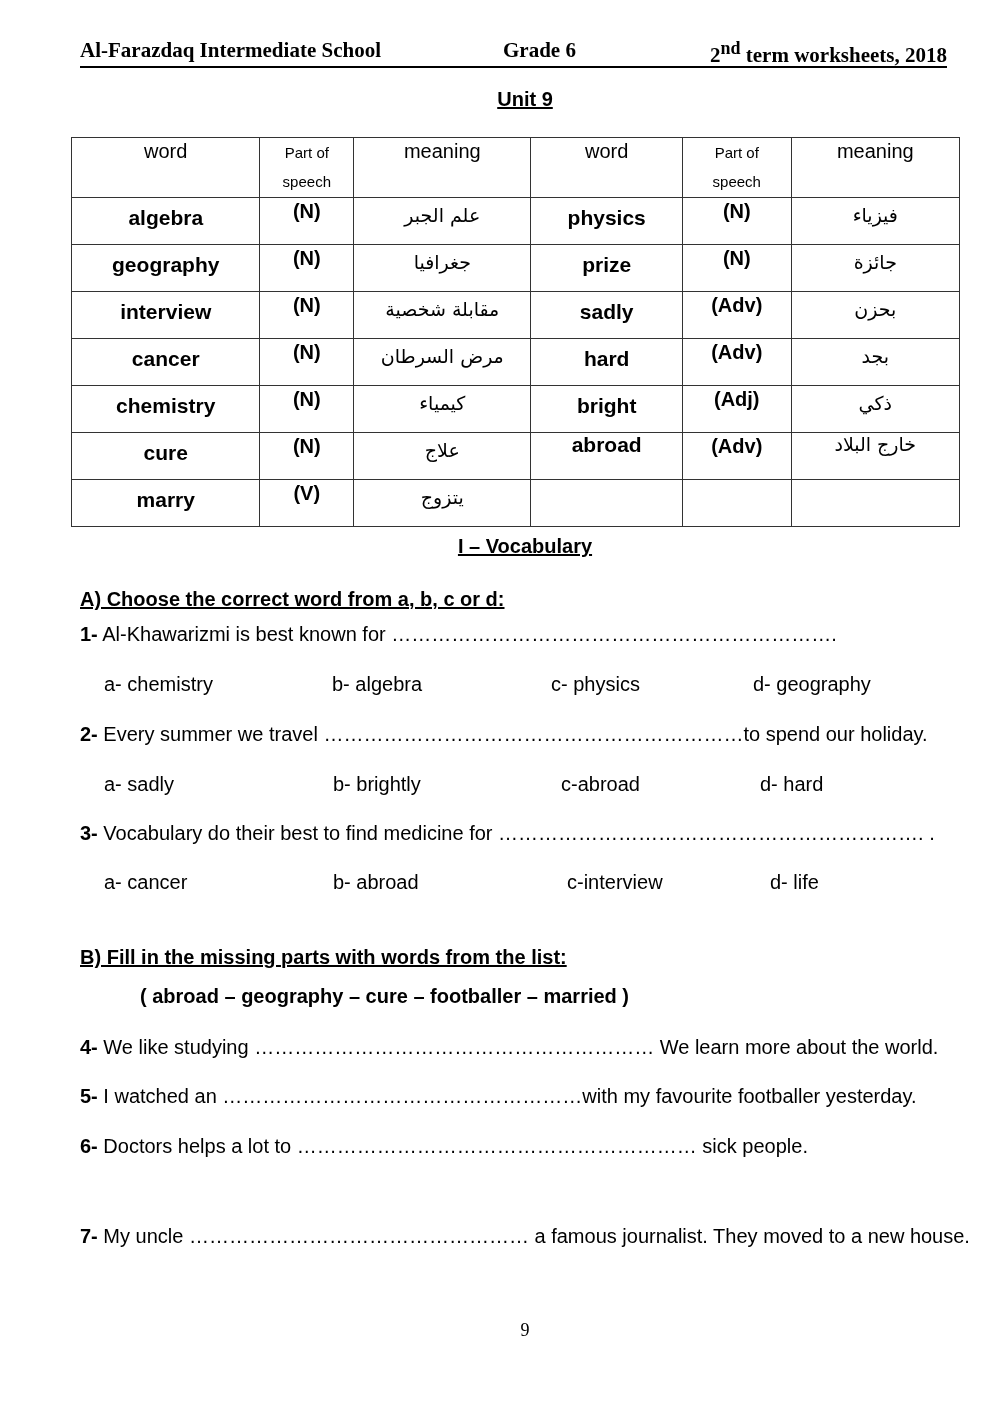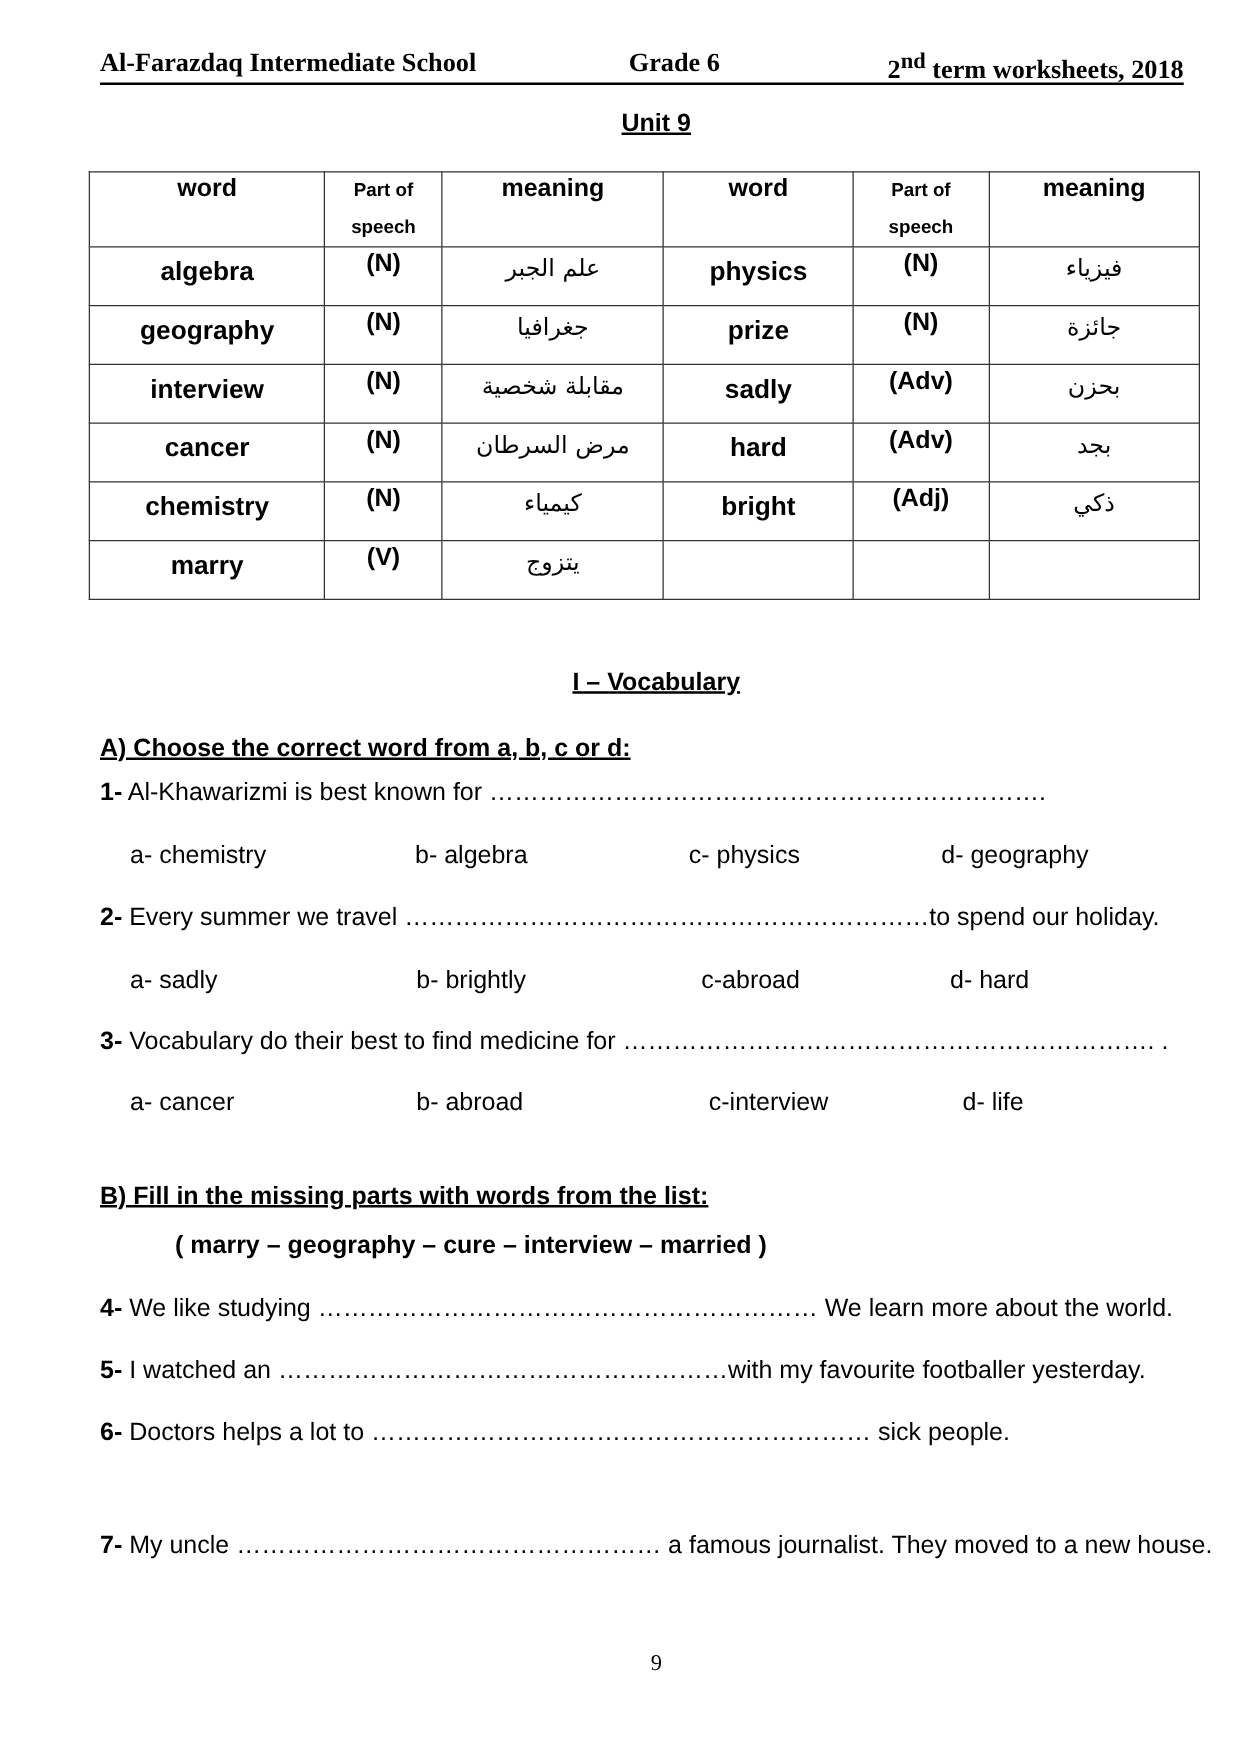--- a/index.html
+++ b/index.html
@@ -3,21 +3,21 @@
 <meta charset="utf-8">
 <style>
   html, body { margin: 0; padding: 0; background: #ffffff; }
   body { width: 992px; height: 1403px; position: relative; overflow: hidden; color: #000; font-family: "Liberation Sans", sans-serif; }
   .header { position: absolute; left: 80px; top: 38px; width: 867px; height: 28px; font-family: "Liberation Serif", serif; font-weight: bold; font-size: 21px; border-bottom: 2px solid #000; }
   .header span { position: absolute; top: 0; white-space: nowrap; }
   .header sup { font-size: 18px; }
   .unit-title { position: absolute; left: 0; width: 1050px; top: 88px; text-align: center; font-weight: bold; font-size: 20px; text-decoration: underline; }
   table.vocab { position: absolute; left: 71px; top: 137px; width: 889px; border-collapse: collapse; }
   table.vocab td, table.vocab th { border: 1.3px solid #333; padding: 0; text-align: center; vertical-align: top; }
-  table.vocab th { height: 57px; font-weight: bold; font-size: 20px; padding-top: 2px; }
+  table.vocab th { height: 57px; font-weight: normal; font-size: 20px; padding-top: 2px; }
   table.vocab th.pos { font-size: 15px; line-height: 29px; padding-top: 0; }
   table.vocab td { height: 40px; font-weight: bold; font-size: 21px; }
   table.vocab td.word { padding-top: 8px; height: 32px; }
   table.vocab td.pos { font-size: 20px; padding-top: 2px; }
   table.vocab td.ar { font-family: "DejaVu Sans", sans-serif; font-weight: normal; font-size: 19px; padding-top: 6px; direction: rtl; }
   .w1 { width: 188px; } .p1 { width: 93px; } .m1 { width: 177px; } .w2 { width: 151px; } .p2 { width: 108px; } .m2 { width: 168px; }
   .section-title { position: absolute; left: 0; width: 1050px; top: 535px; text-align: center; font-weight: bold; font-size: 20px; text-decoration: underline; }
   .sub-head { position: absolute; left: 80px; font-weight: bold; font-size: 20px; text-decoration: underline; white-space: nowrap; }
   .q { position: absolute; left: 80px; font-size: 20px; white-space: nowrap; }
   .q .num { font-weight: bold; }
@@ -81,20 +81,28 @@
   </tr>
   <tr>
     <td class="word">chemistry</td>
     <td class="pos">(N)</td>
     <td class="ar">كيمياء</td>
     <td class="word">bright</td>
     <td class="pos">(Adj)</td>
     <td class="ar">ذكي</td>
   </tr>
   <tr>
+    <td class="word">cure</td>
+    <td class="pos">(N)</td>
+    <td class="ar">علاج</td>
+    <td class="word" style="padding-top:0;height:40px;">abroad</td>
+    <td class="pos">(Adv)</td>
+    <td class="ar" style="padding-top:0;">خارج البلاد</td>
+  </tr>
+  <tr>
     <td class="word">marry</td>
     <td class="pos">(V)</td>
     <td class="ar">يتزوج</td>
     <td class="word"></td>
     <td class="pos"></td>
     <td class="ar"></td>
   </tr>
 </tbody>
   </table>
 
@@ -120,20 +128,20 @@
 
 <div class="q" style="top:822px;"><span class="num">3-</span><span> Vocabulary do their best to find medicine for ………………………………………………………. .</span></div>
 <div class="opts" style="top:871px;">
   <span style="left:104px;">a- cancer</span>
   <span style="left:333px;">b- abroad</span>
   <span style="left:567px;">c-interview</span>
   <span style="left:770px;">d- life</span>
 </div>
 
 <div class="sub-head" style="top:946px;">B) Fill in the missing parts with words from the list:</div>
-<div class="word-list">( marry – geography – cure – interview – married )</div>
+<div class="word-list">( abroad – geography – cure – footballer – married )</div>
 
 <div class="q" style="top:1036px;"><span class="num">4-</span><span> We like studying …………………………………………………… We learn more about the world.</span></div>
 <div class="q" style="top:1085px;"><span class="num">5-</span><span> I watched an ………………………………………………with my favourite footballer yesterday.</span></div>
 <div class="q" style="top:1135px;"><span class="num">6-</span><span> Doctors helps a lot to …………………………………………………… sick people.</span></div>
 <div class="q" style="top:1185px;margin-top:40px;"><span class="num">7-</span><span> My uncle …………………………………………… a famous journalist. They moved to a new house.</span></div>
 
 <div class="page-num">9</div>
 
 </body></html>

